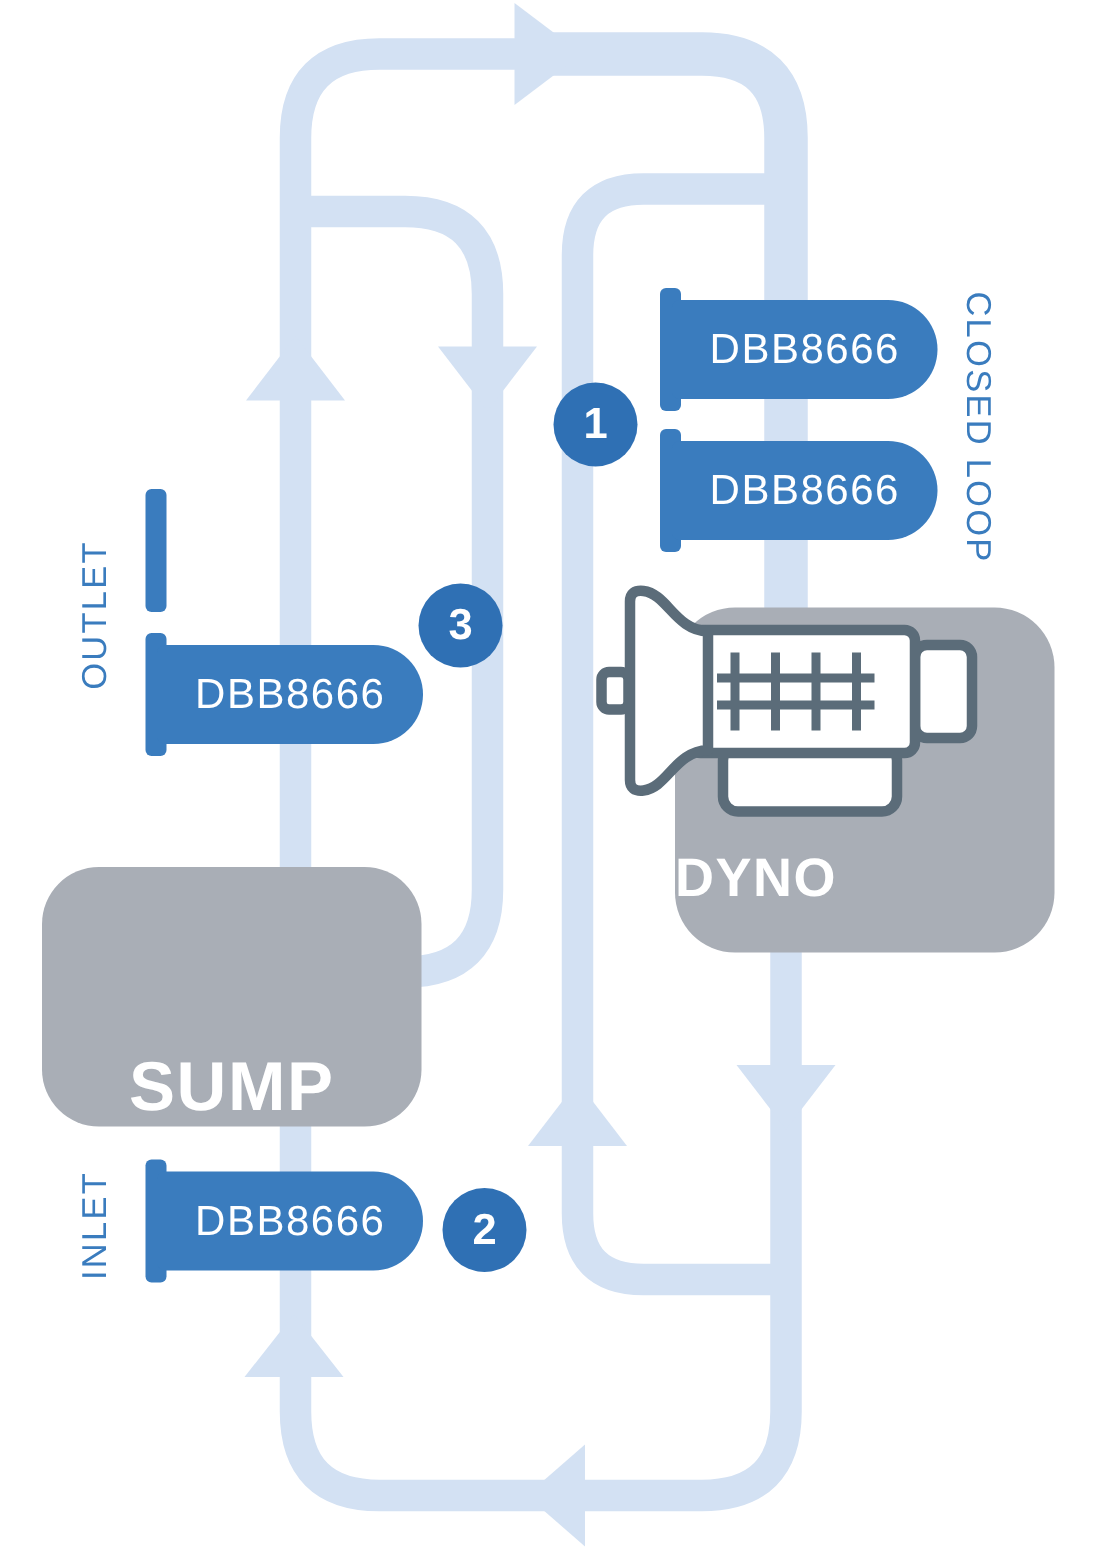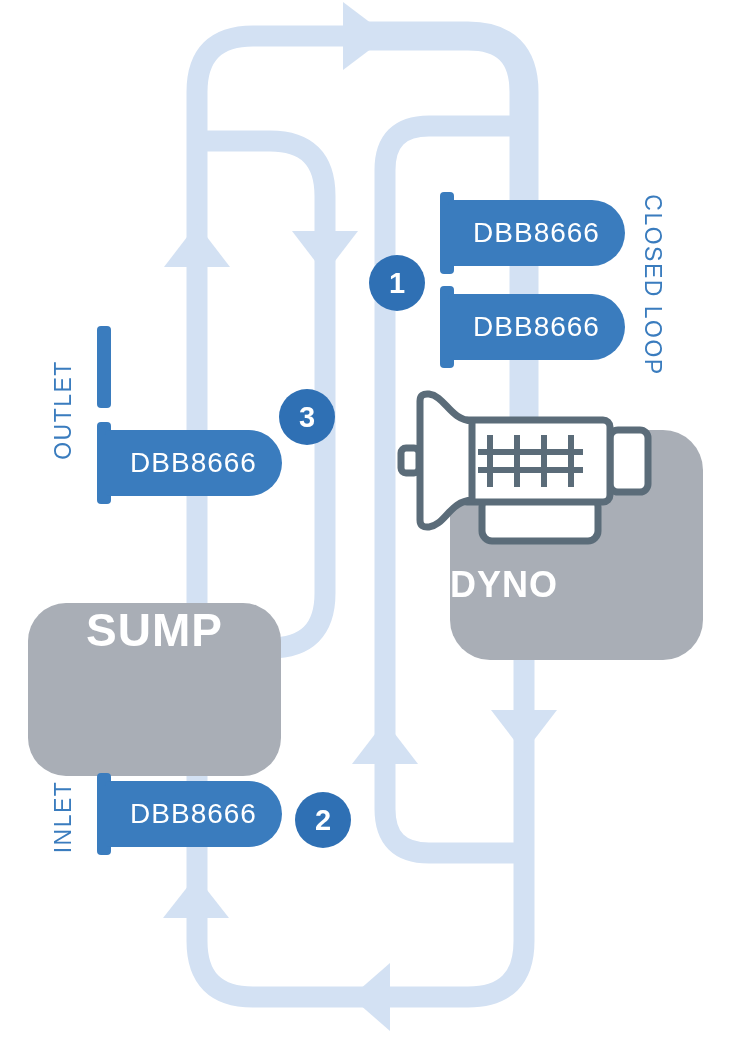--- a/index.html
+++ b/index.html
@@ -4,21 +4,21 @@
 <style>
   html,body{margin:0;padding:0;background:#fff;}
   body{width:734px;height:1037px;overflow:hidden;font-family:"Liberation Sans",sans-serif;}
   .canvas{position:relative;width:734px;height:1037px;background:#fff;
     --pipe:#d3e1f3;--tag:#3a7cbe;--marker:#2f70b4;--box:#a9aeb6;--outline:#5b6c79;--label:#3a7cbe;--text:#ffffff;}
   svg.pipes{position:absolute;left:0;top:0;z-index:1;overflow:visible;}
   .pipe{fill:none;stroke:var(--pipe);stroke-linecap:butt;}
   .w21{stroke-width:21px;}
   .w29{stroke-width:29px;}
   .arr{fill:var(--pipe);stroke:none;}
-  .box{position:absolute;z-index:2;background:var(--box);display:flex;align-items:flex-start;justify-content:center;margin-top:25px;}
+  .box{position:absolute;z-index:2;background:var(--box);display:flex;align-items:flex-end;justify-content:center;}
   .box.sump{left:28px;top:578px;width:253px;height:173px;border-radius:38px;}
   .box.dyno{left:450px;top:405px;width:253px;height:230px;border-radius:40px;}
   .box-label{color:var(--text);font-weight:800;font-size:46px;letter-spacing:1px;}
   .dyno-label{position:absolute;z-index:3;left:450px;top:564px;width:182px;text-align:left;
     color:var(--text);font-weight:800;font-size:36px;letter-spacing:1px;}
   svg.trans{position:absolute;left:392px;top:384px;z-index:3;overflow:visible;}
   .trans-fill{fill:#fff;stroke:var(--outline);stroke-width:7px;stroke-linejoin:round;}
   .trans-grid{fill:none;stroke:var(--outline);stroke-width:6px;stroke-linecap:butt;}
   .tag{position:absolute;z-index:4;width:185px;height:82px;padding-left:48px;}
   .flange{position:absolute;left:0;top:0;width:14px;height:82px;background:var(--tag);border-radius:4px;}

